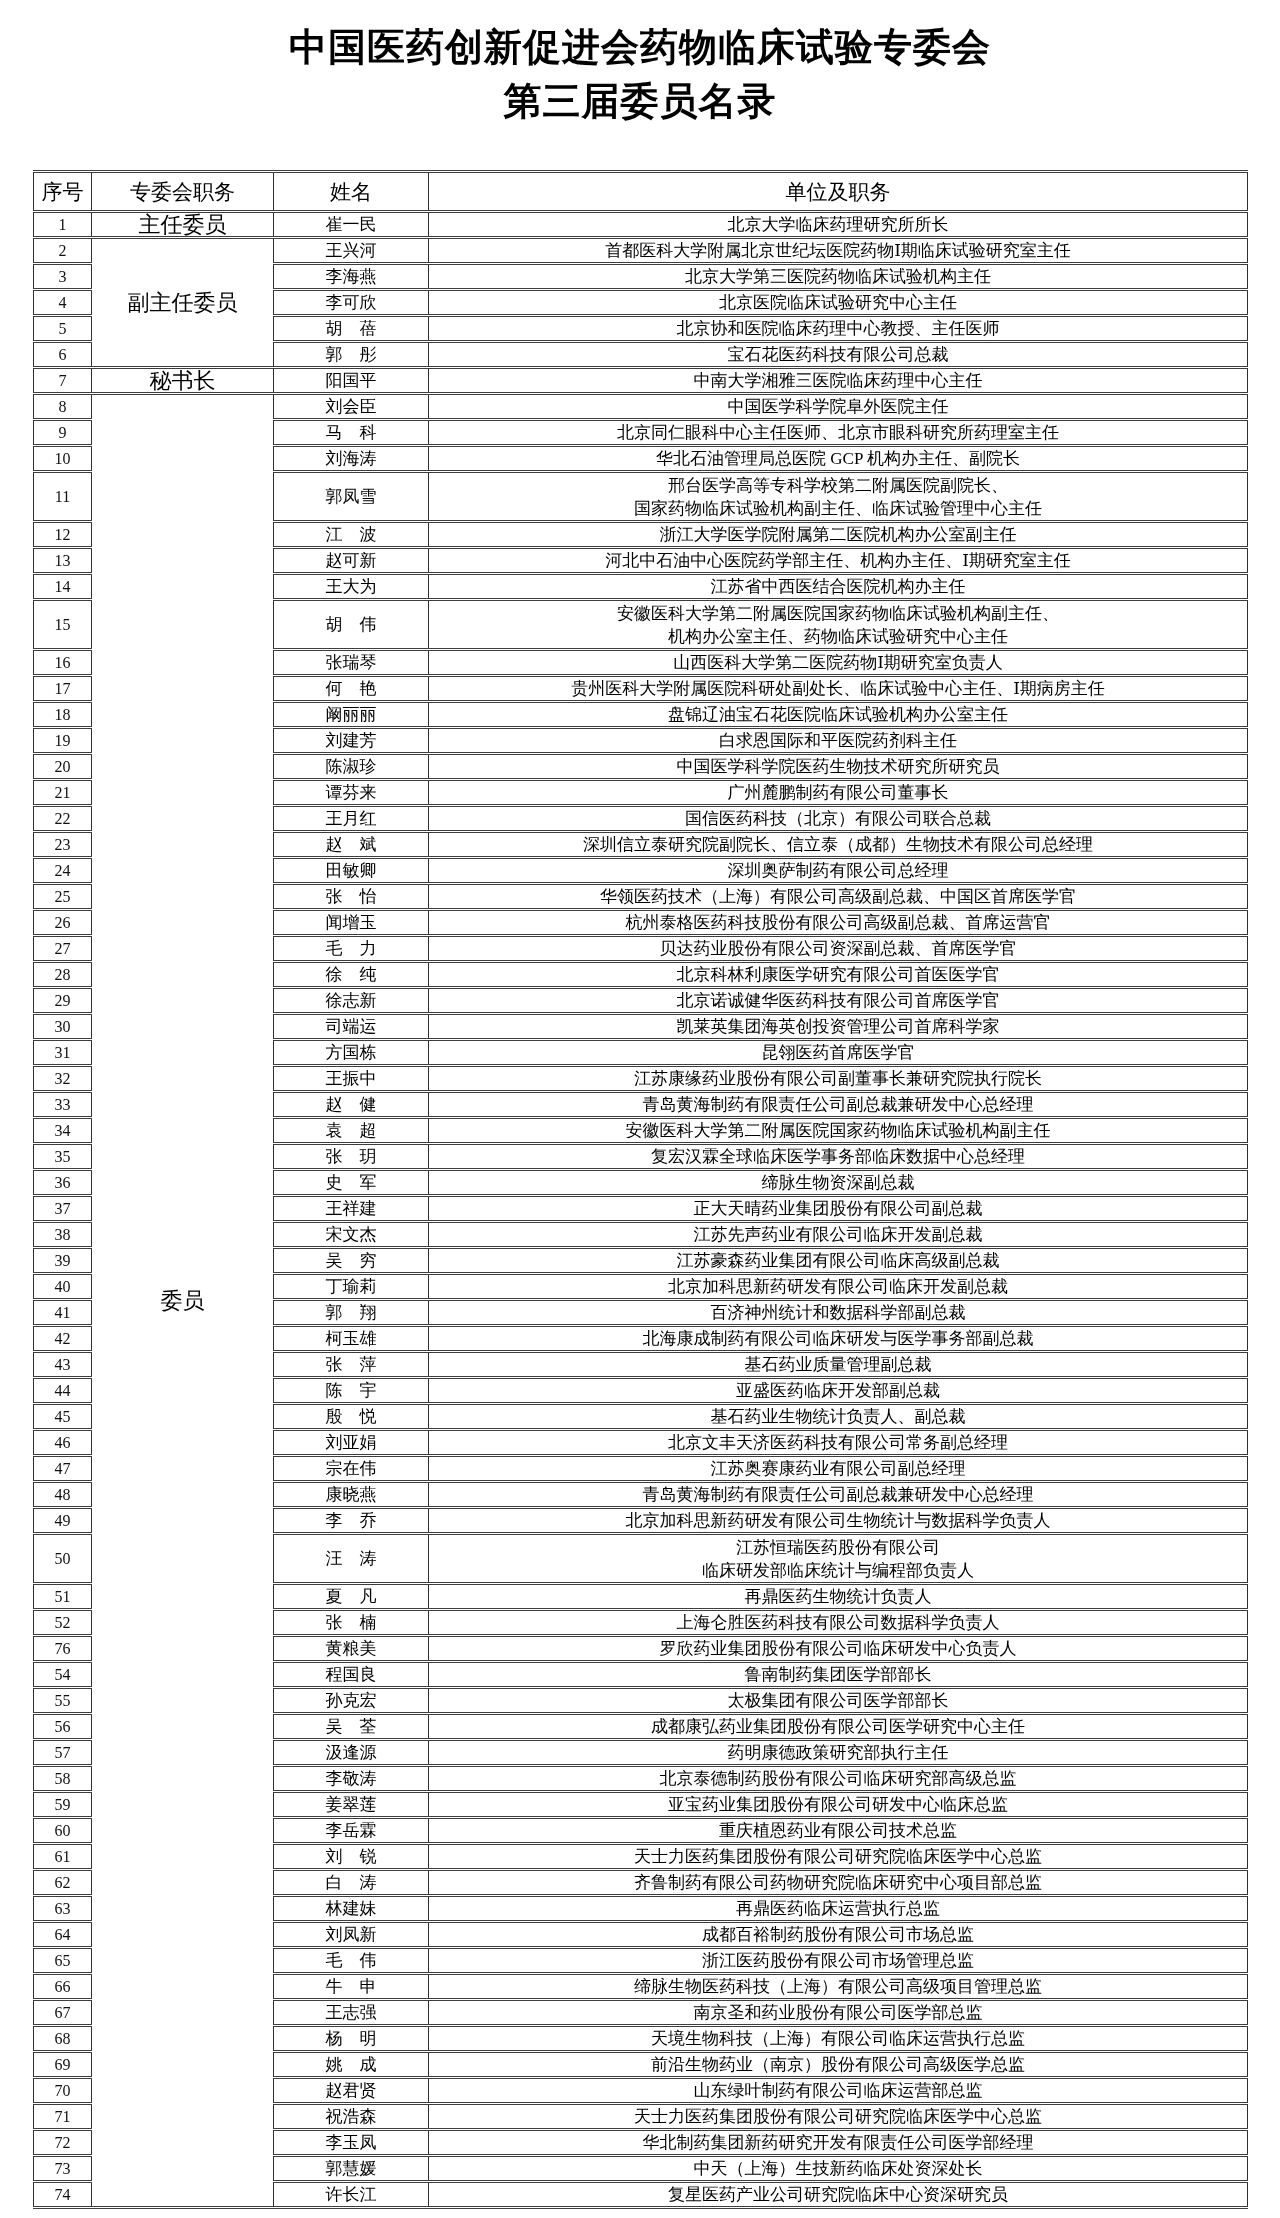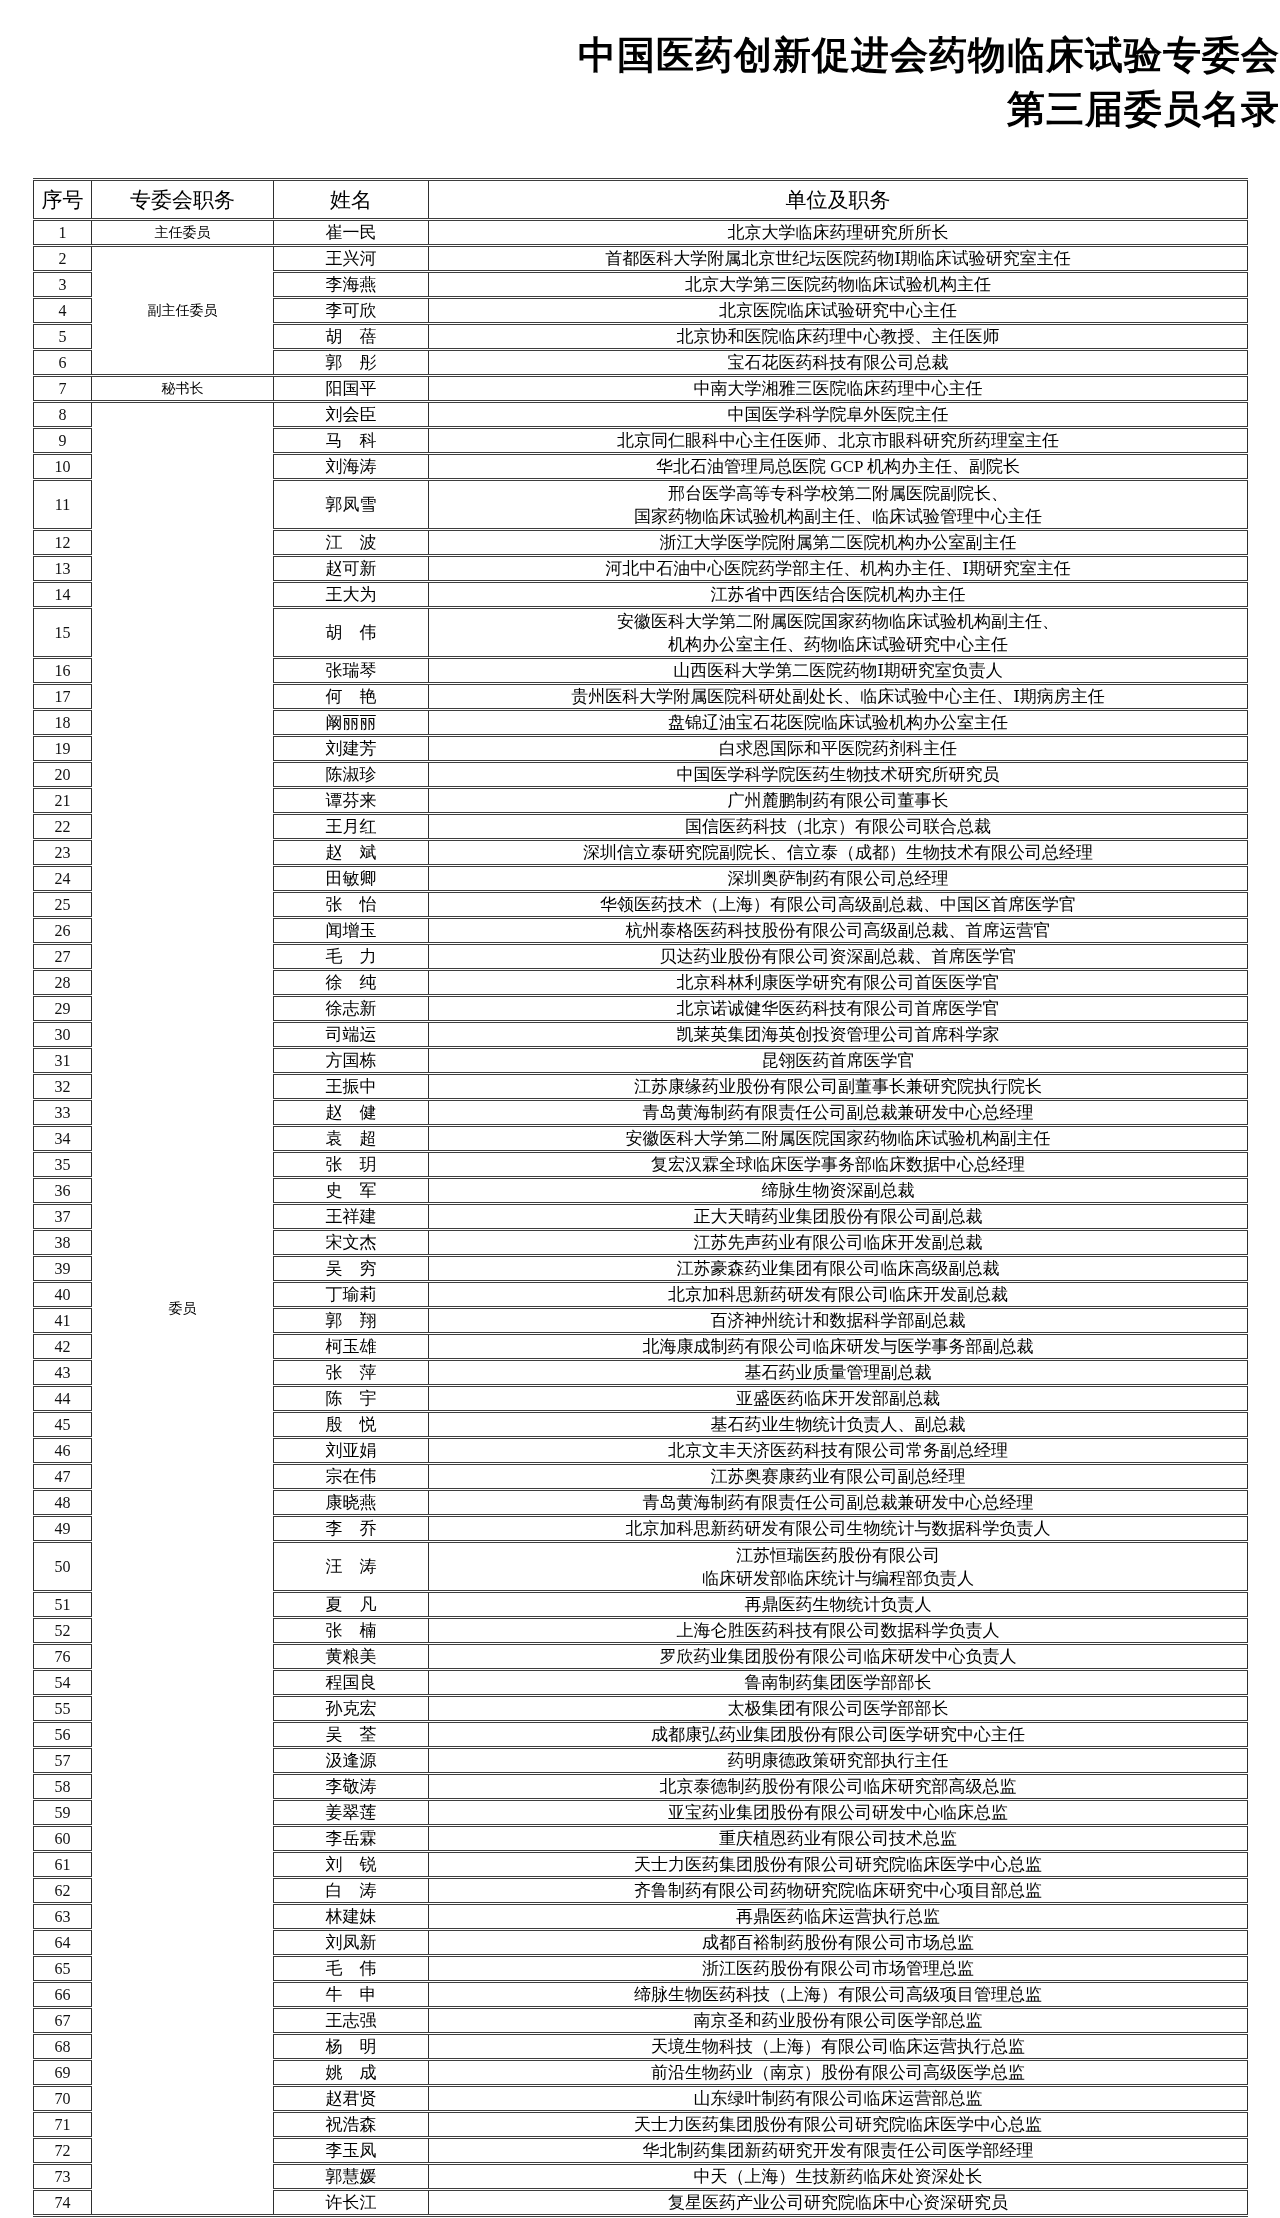--- a/index.html
+++ b/index.html
@@ -5,21 +5,21 @@
   * { box-sizing: border-box; margin: 0; padding: 0; }
   html, body { background: #ffffff; }
   body {
     width: 1280px;
     height: 2218px;
     color: #000;
     font-family: "Liberation Serif", "DejaVu Serif", serif;
     position: relative;
     overflow: hidden;
   }
-  .title-block { margin-top: 28px; text-align: right; }
+  .title-block { margin-top: 20px; text-align: center; }
   .title-line {
     font-size: 38px;
     font-weight: bold;
     line-height: 54px;
     letter-spacing: 1px;
   }
   table.roster {
     border-collapse: collapse;
     table-layout: fixed;
     width: 1214px;
@@ -40,21 +40,21 @@
     padding: 0 2px;
   }
   thead th {
     height: 40px;
     font-size: 21px;
     font-weight: normal;
   }
   tbody td { height: 25px; font-size: 17px; line-height: 23px; }
   tbody tr.tall td { height: 50px; }
   td.no-cell   { font-size: 16px; color: #111; }
-  td.pos-cell  { font-size: 14px; }
+  td.pos-cell  { font-size: 22px; }
   td.name-cell { font-size: 17px; }
   td.org-cell  { white-space: pre-line; }
 </style>
 </head>
 <body>
 
 <div class="title-block">
   <div class="title-line">中国医药创新促进会药物临床试验专委会</div>
   <div class="title-line">第三届委员名录</div>
 </div>

